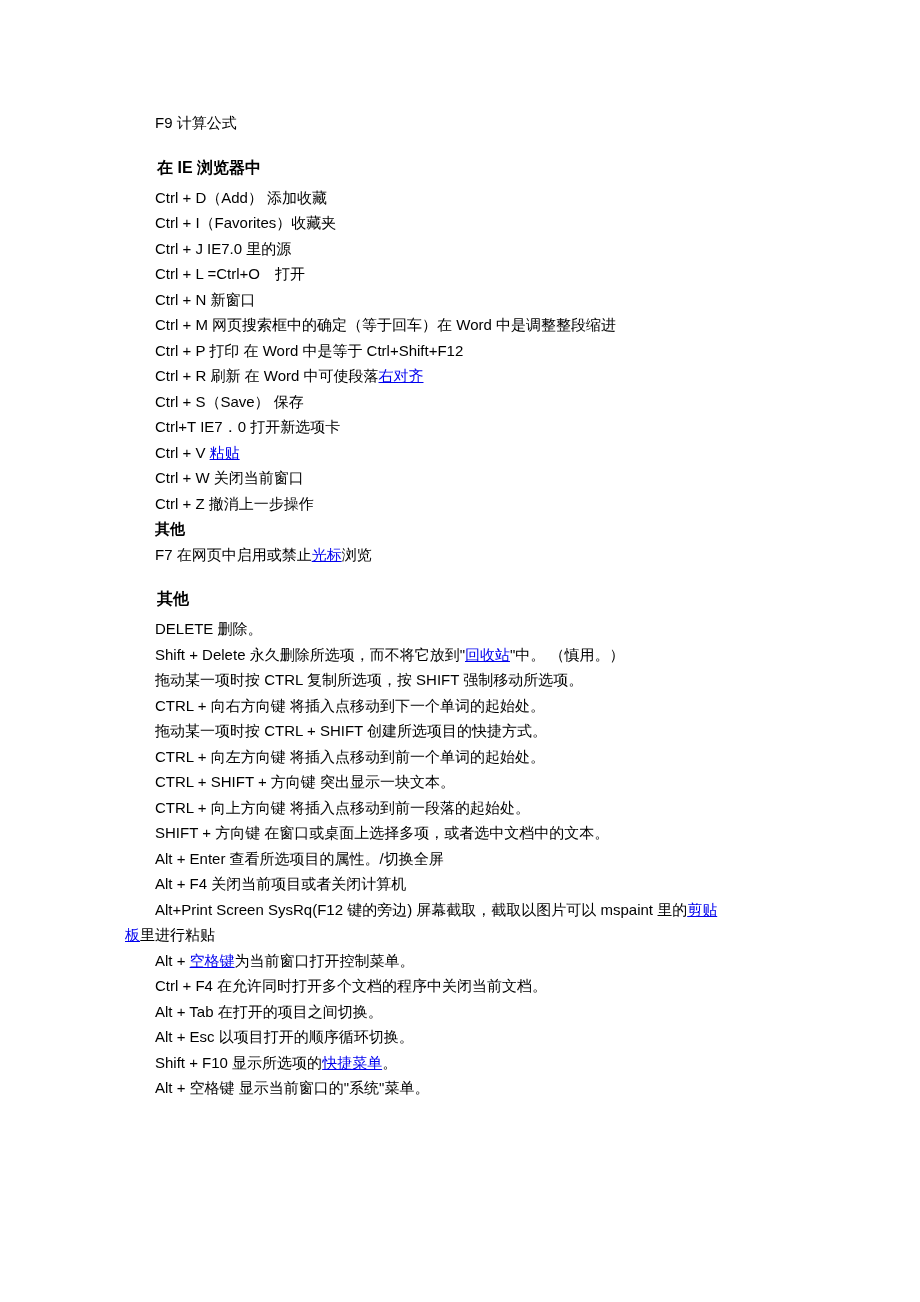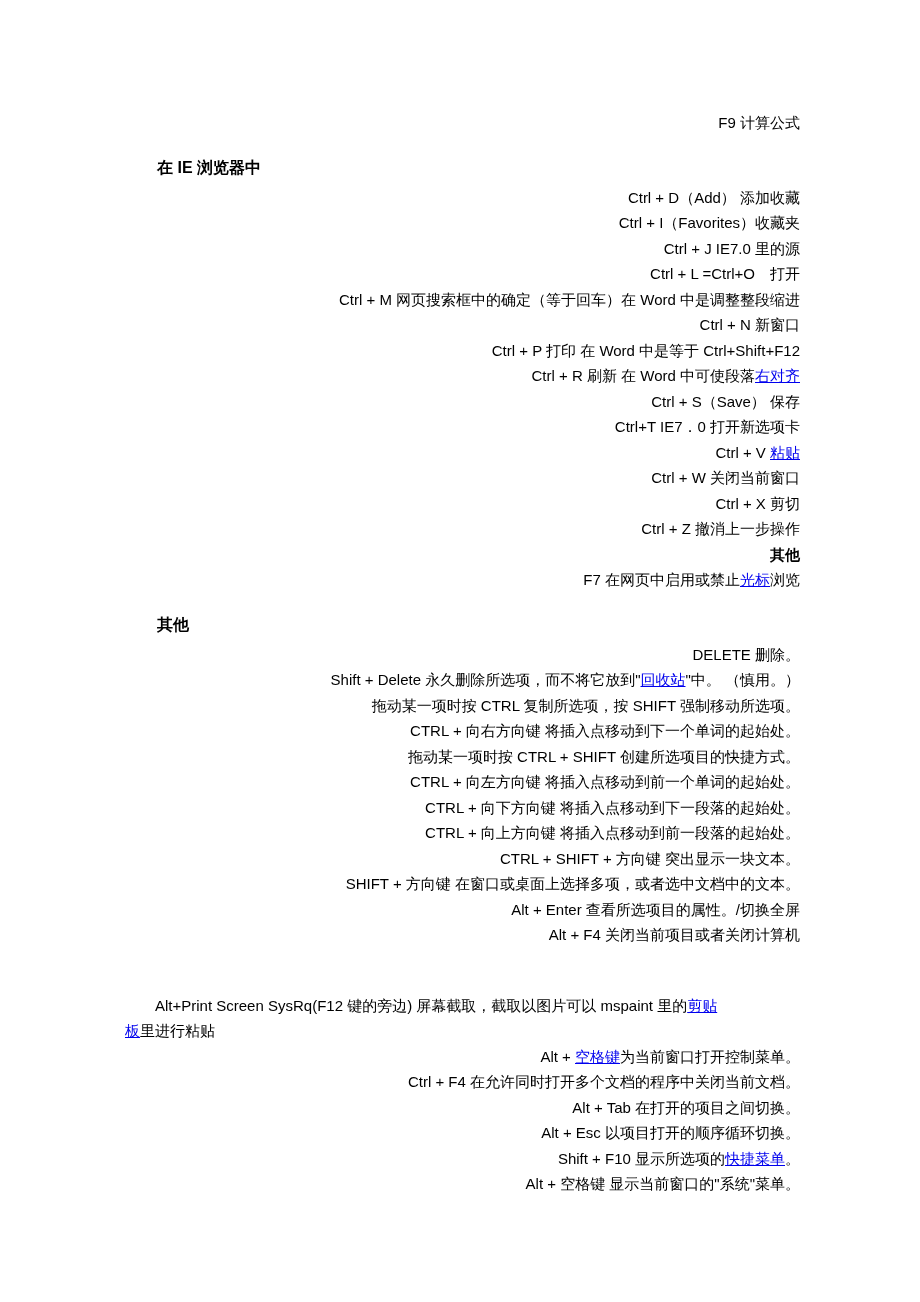--- a/index.html
+++ b/index.html
@@ -9,21 +9,20 @@
     color: #000;
     background: #fff;
     margin: 0;
     padding: 110px 120px 80px 125px;
     width: 920px;
     box-sizing: border-box;
   }
   .indent {
     text-indent: 2em;
     margin: 0;
-    text-align: right;
   }
   h2 {
     font-size: 16px;
     font-weight: bold;
     margin: 18px 0 4px 0;
     text-indent: 2em;
   }
   a.link {
     color: #0000EE;
     text-decoration: underline;
@@ -41,41 +40,40 @@
 
 <p class="indent">F9 计算公式</p>
 
 <h2>在 IE 浏览器中</h2>
 
 <div id="ie-block1">
     <p class="indent">Ctrl + D（Add） 添加收藏</p>
     <p class="indent">Ctrl + I（Favorites）收藏夹</p>
     <p class="indent">Ctrl + J IE7.0 里的源</p>
     <p class="indent">Ctrl + L =Ctrl+O　打开</p>
+    <p class="indent">Ctrl + N 新窗口</p>
     <p class="indent">Ctrl + M 网页搜索框中的确定（等于回车）在 Word 中是调整整段缩进</p>
-    <p class="indent">Ctrl + N 新窗口</p>
     <p class="indent">Ctrl + P 打印 在 Word 中是等于 Ctrl+Shift+F12</p>
   </div>
 
 <p class="indent">
   <span>Ctrl + R 刷新 在 Word 中可使段落</span><a href="#" class="link">右对齐</a>
 </p>
 
 <div id="ie-block2">
     <p class="indent">Ctrl + S（Save） 保存</p>
     <p class="indent">Ctrl+T IE7．0 打开新选项卡</p>
   </div>
 
 <p class="indent">
   <span>Ctrl + V </span><a href="#" class="link">粘贴</a>
 </p>
 
 <div id="ie-block3">
     <p class="indent">Ctrl + W 关闭当前窗口</p>
-    <p class="indent">Ctrl + X 剪切</p>
     <p class="indent">Ctrl + Z 撤消上一步操作</p>
   </div>
 
 <p class="indent bold">其他</p>
 
 <p class="indent">
   <span>F7 在网页中启用或禁止</span><a href="#" class="link">光标</a><span>浏览</span>
 </p>
 
 <h2>其他</h2>
@@ -84,30 +82,29 @@
 
 <p class="indent">
   <span>Shift + Delete 永久删除所选项，而不将它放到"</span><a href="#" class="link">回收站</a><span>"中。 （慎用。）</span>
 </p>
 
 <div id="other-block1">
     <p class="indent">拖动某一项时按 CTRL 复制所选项，按 SHIFT 强制移动所选项。</p>
     <p class="indent">CTRL + 向右方向键 将插入点移动到下一个单词的起始处。</p>
     <p class="indent">拖动某一项时按 CTRL + SHIFT 创建所选项目的快捷方式。</p>
     <p class="indent">CTRL + 向左方向键 将插入点移动到前一个单词的起始处。</p>
-    <p class="indent">CTRL + 向下方向键 将插入点移动到下一段落的起始处。</p>
+    <p class="indent">CTRL + SHIFT + 方向键 突出显示一块文本。</p>
     <p class="indent">CTRL + 向上方向键 将插入点移动到前一段落的起始处。</p>
-    <p class="indent">CTRL + SHIFT + 方向键 突出显示一块文本。</p>
     <p class="indent">SHIFT + 方向键 在窗口或桌面上选择多项，或者选中文档中的文本。</p>
     <p class="indent">Alt + Enter 查看所选项目的属性。/切换全屏</p>
     <p class="indent">Alt + F4 关闭当前项目或者关闭计算机</p>
   </div>
 
 <p class="wrap-line">
-  <span style="display:inline-block; text-indent:2em;margin-top:45px;">Alt+Print Screen SysRq(F12 键的旁边) 屏幕截取，截取以图片可以 mspaint 里的</span><a href="#" class="link">剪贴</a><br><a href="#" class="link">板</a><span>里进行粘贴</span>
+  <span style="display:inline-block; text-indent:2em;">Alt+Print Screen SysRq(F12 键的旁边) 屏幕截取，截取以图片可以 mspaint 里的</span><a href="#" class="link">剪贴</a><br><a href="#" class="link">板</a><span>里进行粘贴</span>
 </p>
 
 <p class="indent">
   <span>Alt + </span><a href="#" class="link">空格键</a><span>为当前窗口打开控制菜单。</span>
 </p>
 
 <div id="other-block2">
     <p class="indent">Ctrl + F4 在允许同时打开多个文档的程序中关闭当前文档。</p>
     <p class="indent">Alt + Tab 在打开的项目之间切换。</p>
     <p class="indent">Alt + Esc 以项目打开的顺序循环切换。</p>

